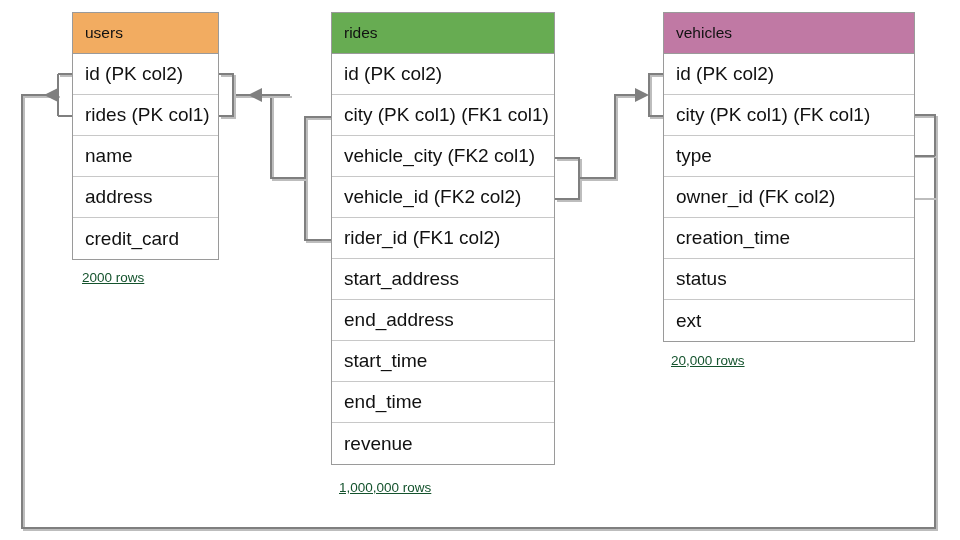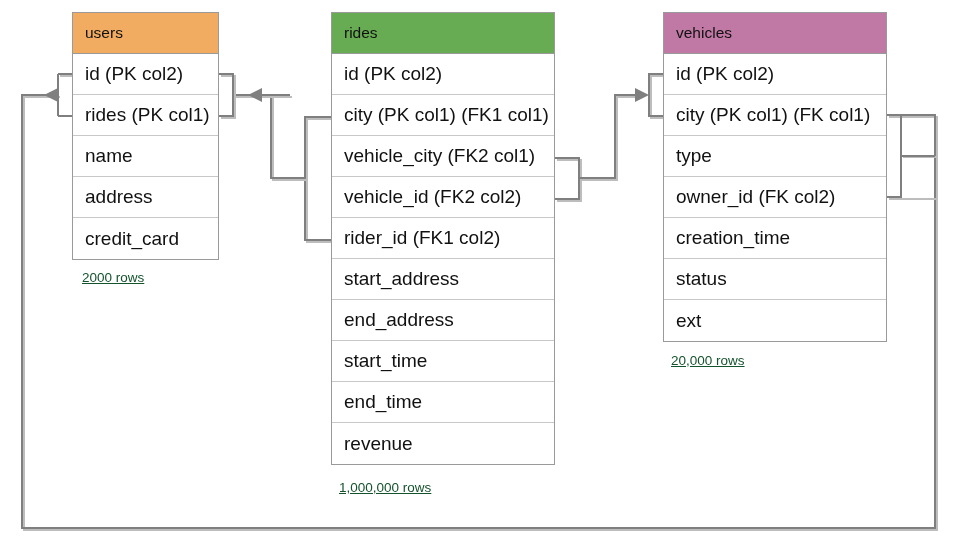--- a/index.html
+++ b/index.html
@@ -160,21 +160,21 @@
     </div>
     <div class="trow">
       <span>end_time</span>
     </div>
     <div class="trow">
       <span>revenue</span>
     </div>
   </div>
   <div class="rowcount" style="left:339px;top:480px;">1,000,000 rows</div>
 
-  <div class="table" style="left:663px;top:12px;width:224px;">
+  <div class="table" style="left:663px;top:12px;width:252px;">
     <div class="thead" style="background:#C079A4;">
       <span>vehicles</span>
     </div>
     <div class="trow">
       <span>id (PK col2)</span>
     </div>
     <div class="trow">
       <span>city (PK col1) (FK col1)</span>
     </div>
     <div class="trow">

